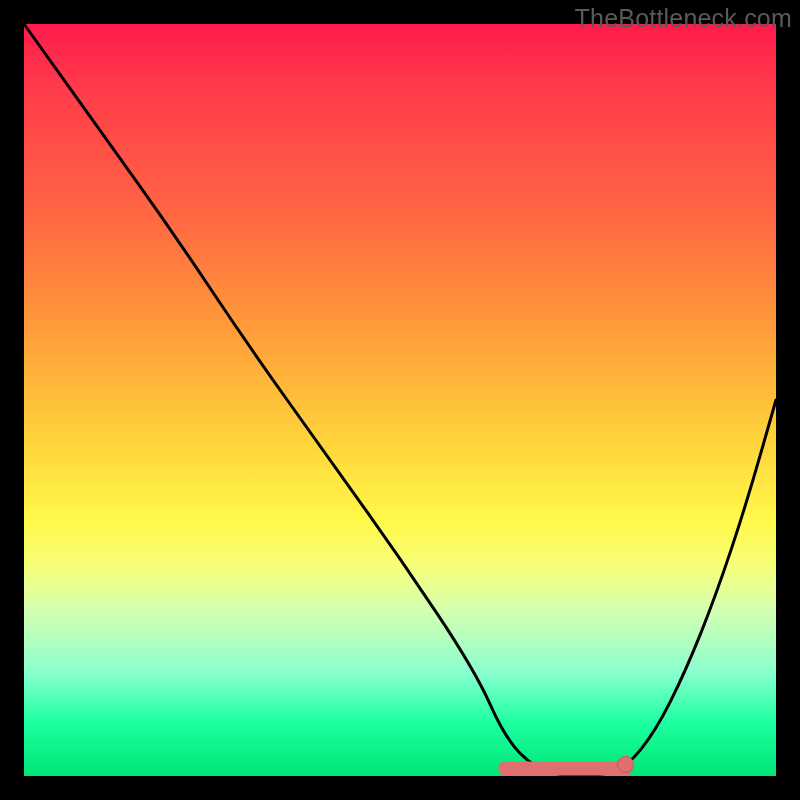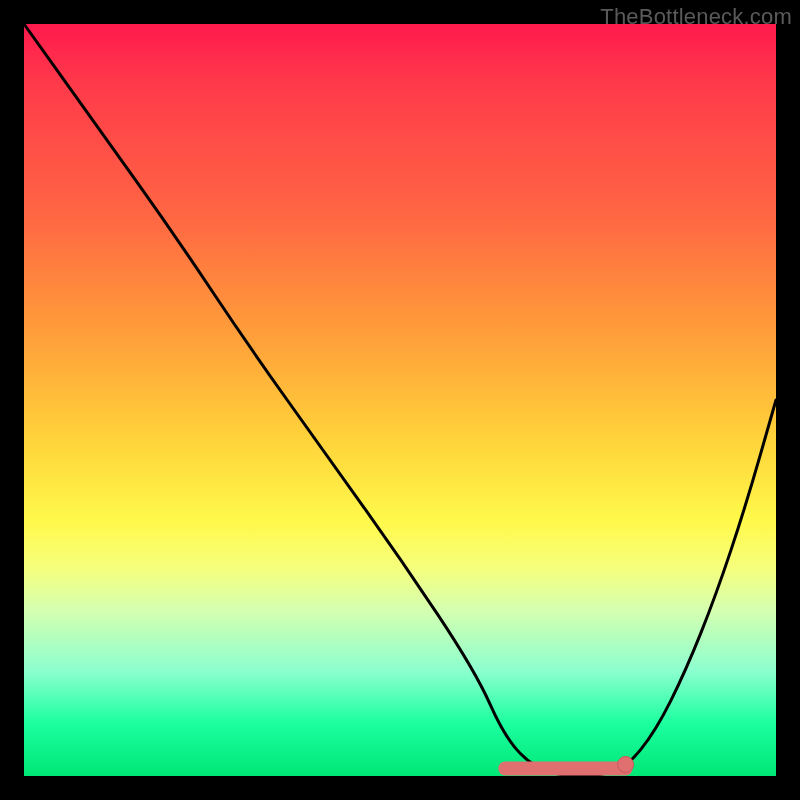--- a/index.html
+++ b/index.html
@@ -37,21 +37,21 @@
       #8cffcf 86%,
       #1bff9f 93%,
       #00e676 100%
     );
   }
   .watermark {
     position: absolute;
     top: 4px;
     right: 8px;
     font-family: Arial, Helvetica, sans-serif;
-    font-size: 22px;
+    font-size: 25px;
     color: #5a5a5a;
     font-weight: 500;
     letter-spacing: 0.2px;
     user-select: none;
   }
   svg.curve {
     position: absolute;
     left: 24px;
     top: 24px;
     width: 752px;

